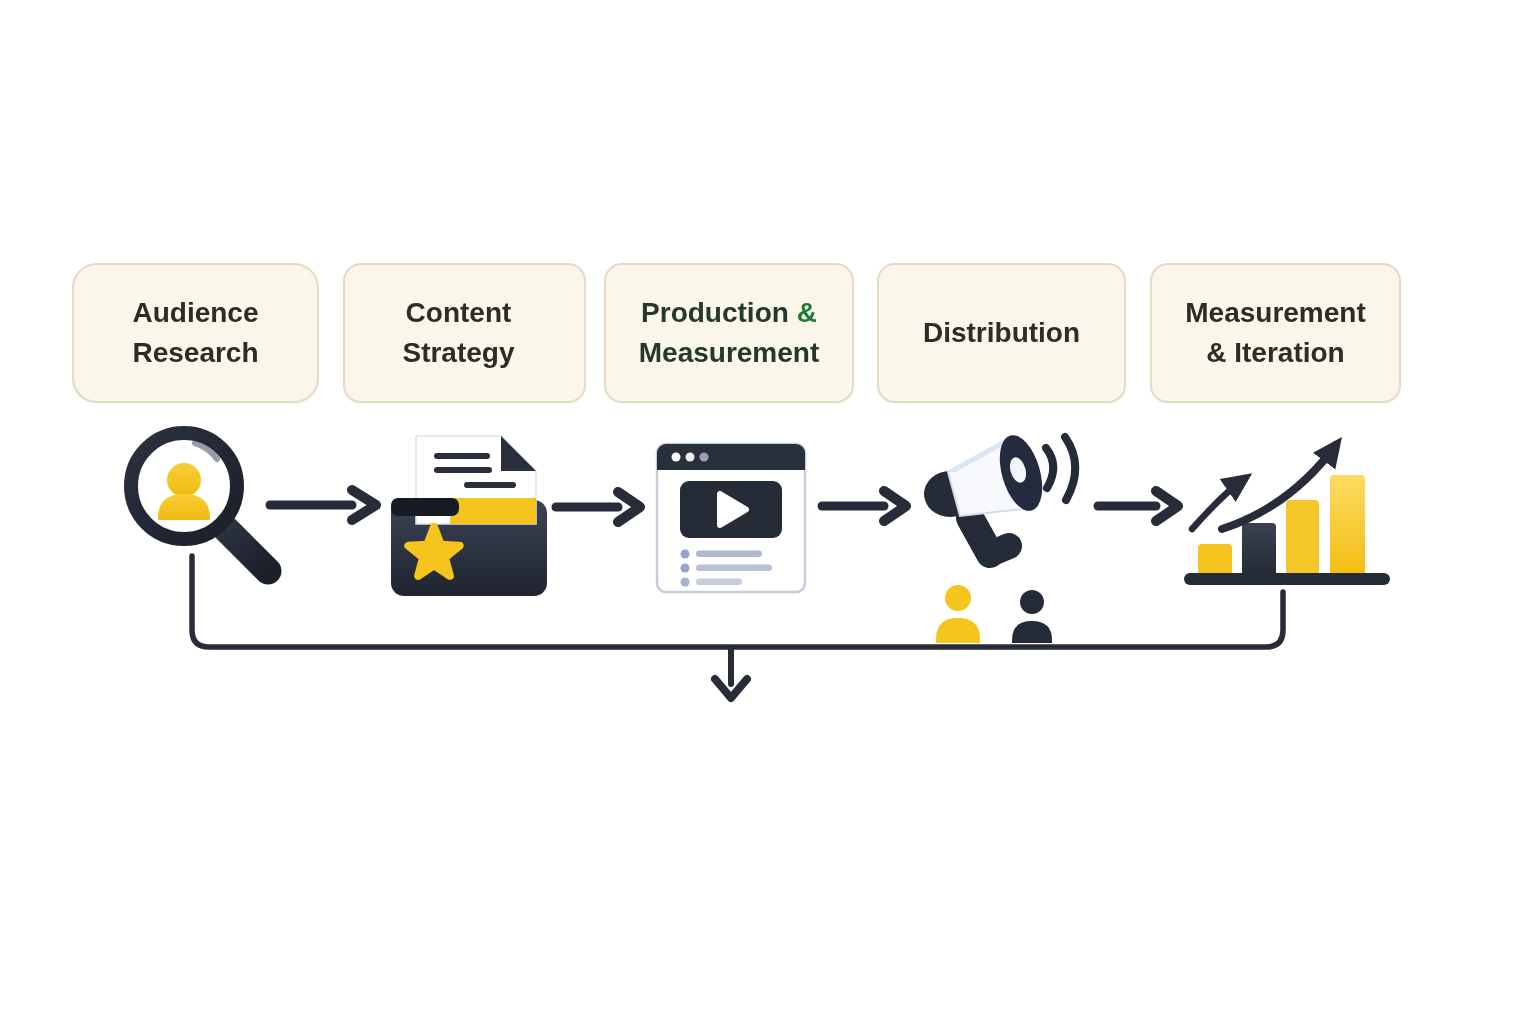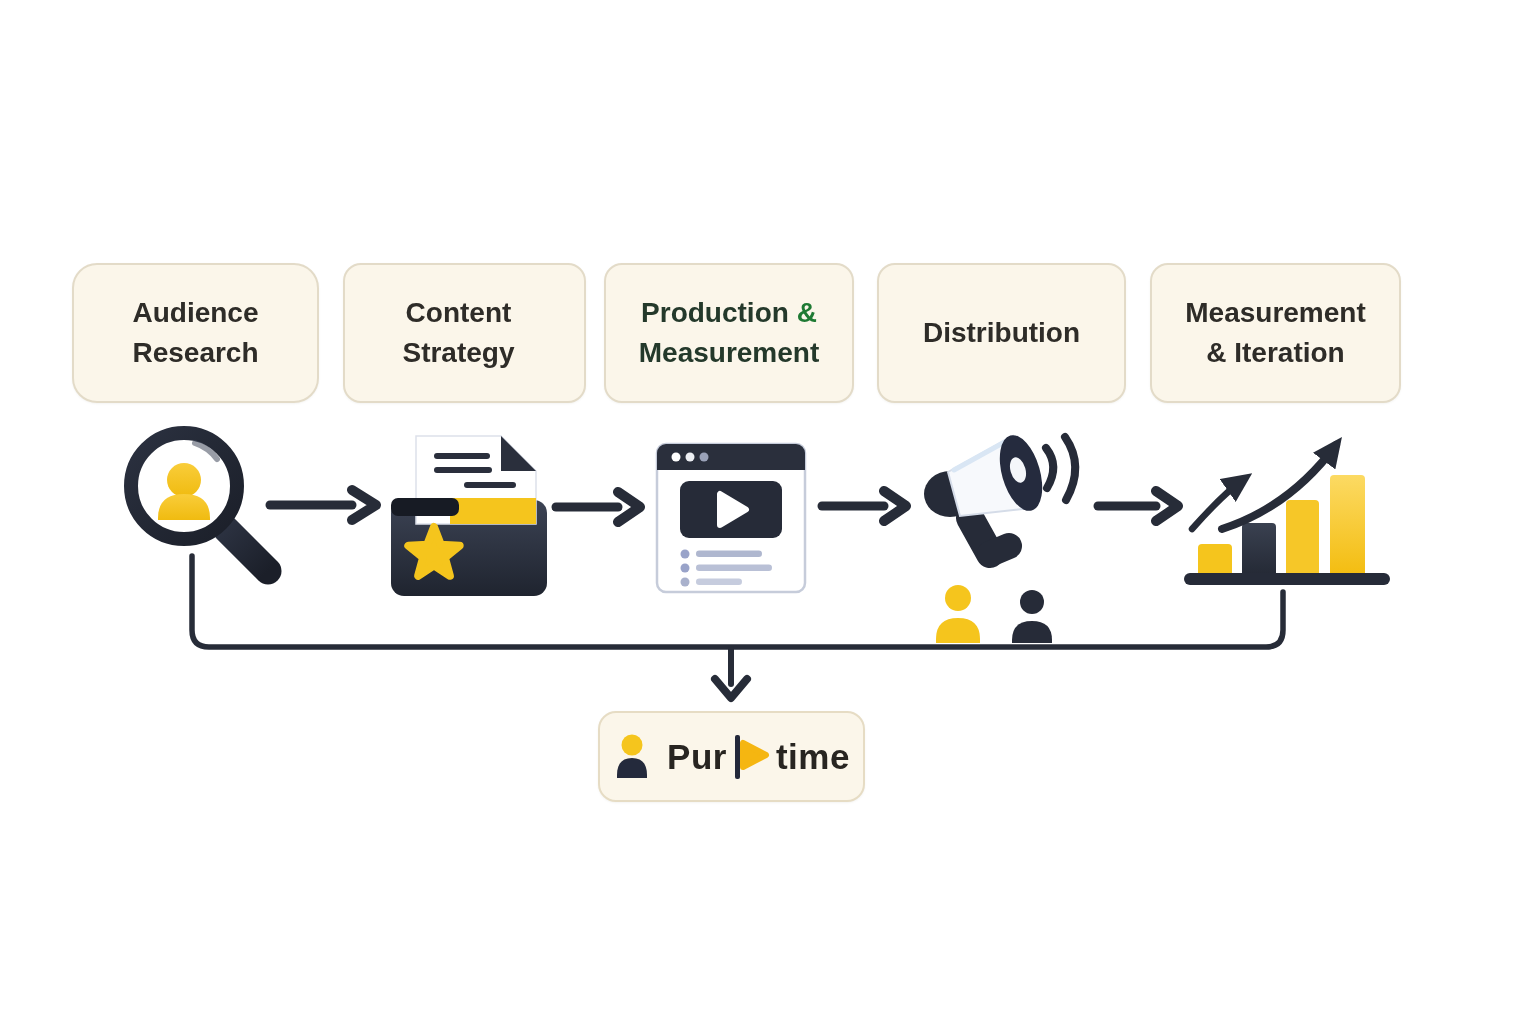--- a/index.html
+++ b/index.html
@@ -170,28 +170,14 @@
     </defs>
     <rect x="20" y="131" width="34" height="34" rx="4" fill="#F5C51D"></rect>
     <rect x="64" y="110" width="34" height="55" rx="4" fill="url(#b2)"></rect>
     <rect x="108" y="87" width="33" height="78" rx="4" fill="#F6C728"></rect>
     <rect x="152" y="62" width="35" height="103" rx="4" fill="url(#b4)"></rect>
     <rect x="6" y="160" width="206" height="12" rx="6" fill="#262B38"></rect>
     <path d="M14 116 Q46 80 66 66" stroke="#272C38" stroke-width="6.5" fill="none" stroke-linecap="round" marker-end="url(#tri)"></path>
     <path d="M44 116 Q112 94 158 32" stroke="#272C38" stroke-width="8" fill="none" stroke-linecap="round" marker-end="url(#tri)"></path>
   </svg>
 
-  <div class="bottom-box">
-    <svg class="person" width="38" height="46" viewBox="0 0 38 46">
-      <circle cx="19" cy="11" r="10.5" fill="#F5C51D"></circle>
-      <path d="M4 44 v-3 q0 -17 15 -17 q15 0 15 17 v3 z" fill="#242A3C"></path>
-    </svg>
-    <span class="txt">Pur</span>
-    <span class="cursor-bar"></span>
-    <span class="play-wrap">
-      <svg width="34" height="36" viewBox="0 0 34 36">
-        <polygon points="5,6 5,30 28,18" fill="#F5B611" stroke="#F5B611" stroke-width="6" stroke-linejoin="round"></polygon>
-      </svg>
-    </span>
-    <span class="txt">time</span>
-  </div>
 
 </div>
 
 </body></html>

